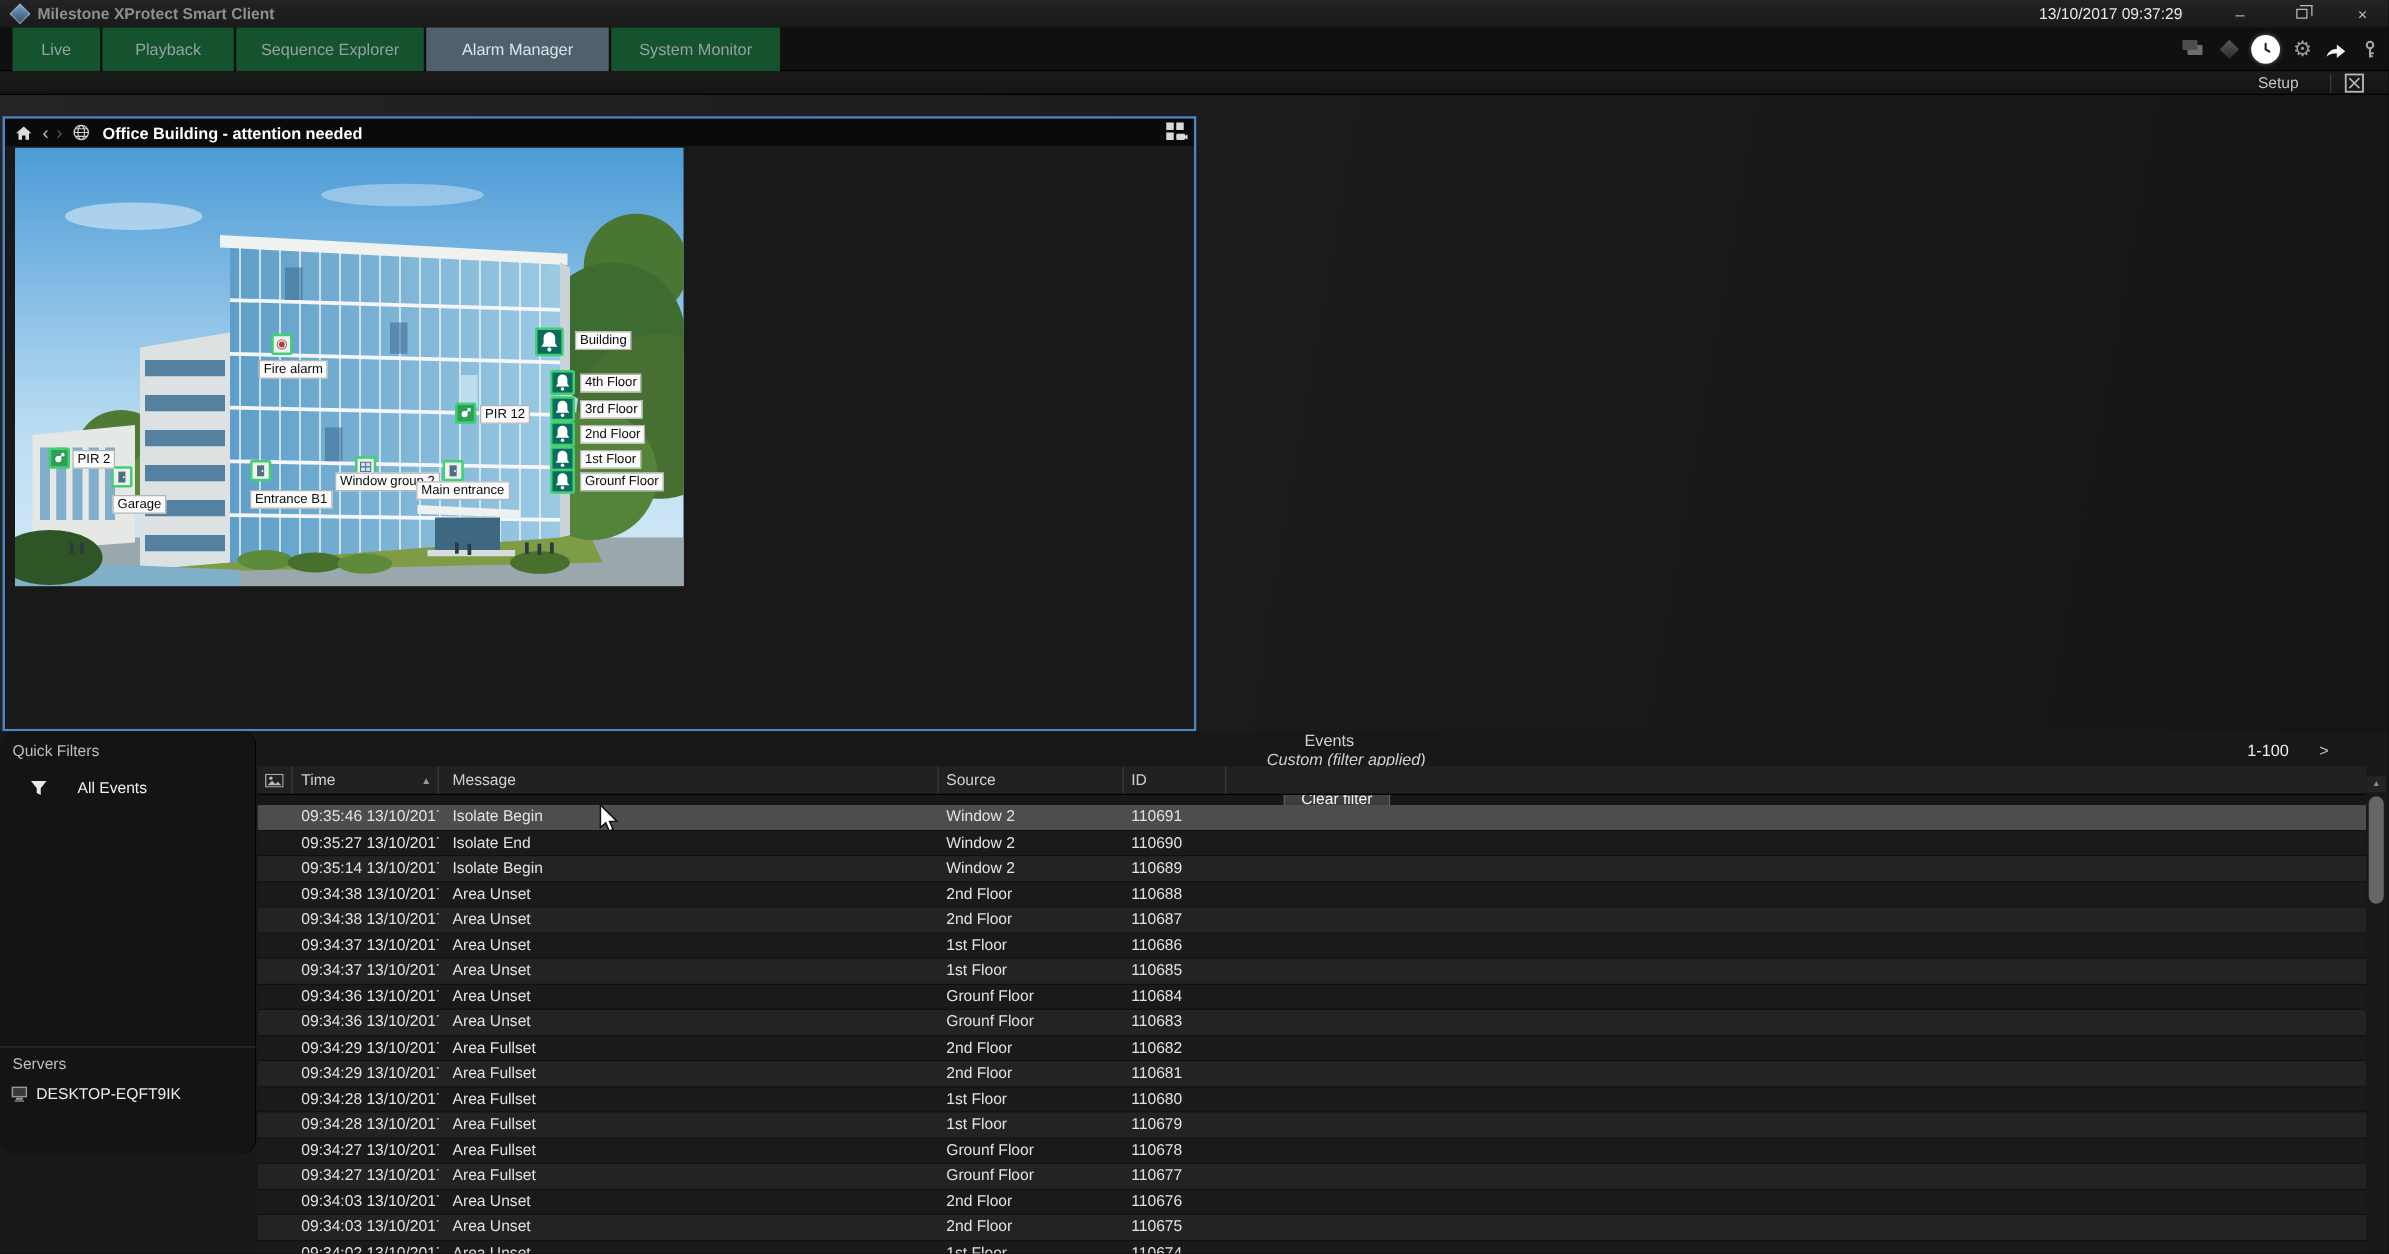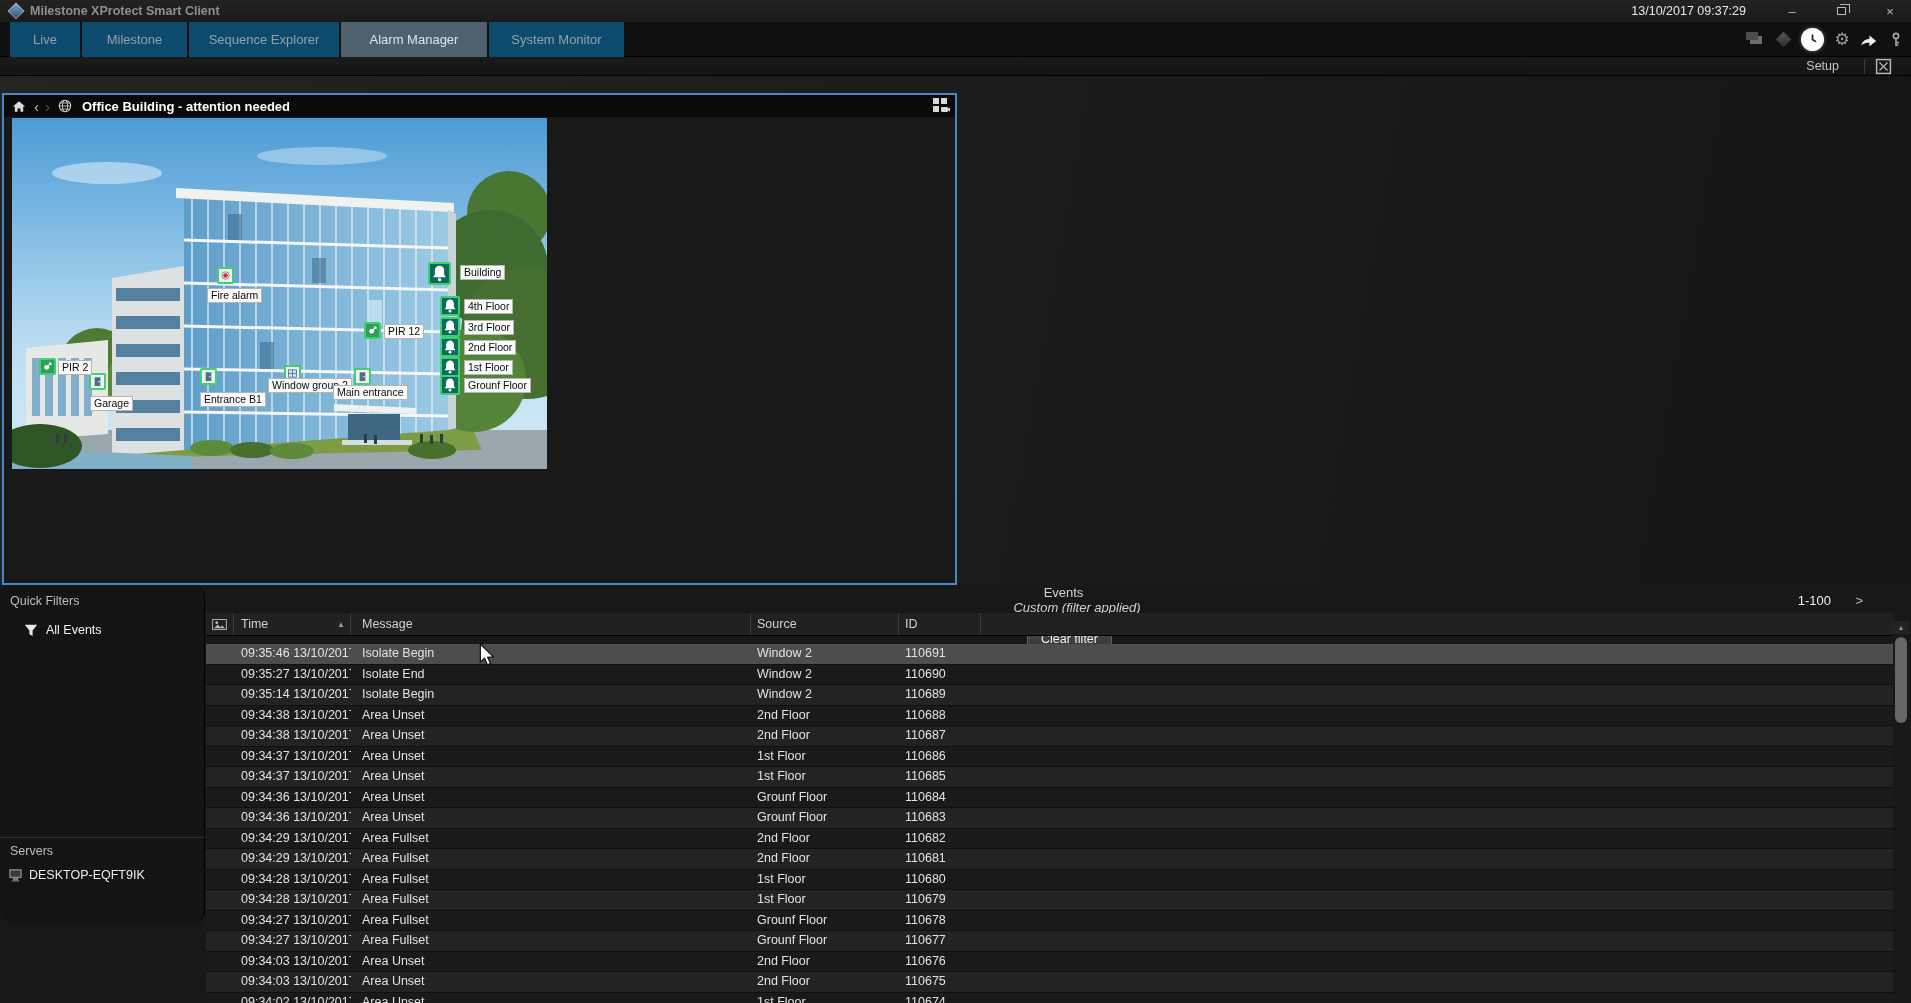--- a/index.html
+++ b/index.html
@@ -20,21 +20,21 @@
             color:#bbb; font-size:13px; cursor:default; }
   .restore-glyph { position:relative; width:9px; height:8px; border:1px solid #bbb; background:#1a1a1a; }
   .restore-glyph::before { content:""; position:absolute; left:2px; top:-4px; width:9px; height:8px;
             border:1px solid #bbb; border-bottom:none; border-left:none; }
 
   
   .tabbar { position:absolute; left:0; top:22px; width:1911px; height:35px; background:#101010;
             border-bottom:1px solid #000; }
   .tab-strip { position:absolute; left:10px; top:0; height:35px; display:flex; gap:2px; }
   .tab { height:100%; display:flex; align-items:center; justify-content:center;
-         background:#0c4a6e; color:#96a0a6; font-size:13px; cursor:default; }
+         background:#14532d; color:#96a0a6; font-size:13px; cursor:default; }
   .tab:nth-child(1){ width:70px; } .tab:nth-child(2){ width:105px; }
   .tab:nth-child(3){ width:150px; } .tab:nth-child(4){ width:146px; }
   .tab:nth-child(5){ width:135px; }
   .tab.active { background:#4f616d; color:#dbe3e8; }
   .overlay-title { position:absolute; left:13px; top:6px; z-index:40; font-size:31px;
                    letter-spacing:-0.5px; color:#fff; text-shadow:0 1px 3px rgba(0,0,0,.55);
                    pointer-events:none; white-space:nowrap; }
   .tabbar-icons { position:absolute; right:6px; top:0; height:35px; display:flex; align-items:center; gap:9px; }
   .mini-icon { width:18px; height:18px; display:flex; align-items:center; justify-content:center; }
   .panes-glyph { position:relative; width:12px; height:8px; background:#6e6e6e; border-radius:1px; }
@@ -78,21 +78,21 @@
   .map-label { position:absolute; background:#fafafa; color:#0c0c0c; font-size:10.5px;
                line-height:13px; padding:0 3px; white-space:nowrap; z-index:6;
                border:1px solid #b5b5b5; }
 
   
   .events { position:absolute; left:0; top:585px; width:1911px; height:418px; background:#181818; }
   .side-panel { position:absolute; left:0; top:0; width:205px; height:338px; background:#141414;
                 border-right:1px solid #000;border-radius:12px; }
   .side-title { position:absolute; left:10px; font-size:12.5px; color:#bdbdbd; }
   .quick-filters-title { top:9px; }
-  .all-events { position:absolute; left:24px; top:38px; display:flex; align-items:center; gap:8px; cursor:default; }
+  .all-events { position:absolute; left:24px; top:38px; display:flex; align-items:center; gap:24px; cursor:default; }
   .all-events span { font-size:12.5px; color:#f0f0f0; }
   .side-divider { position:absolute; left:0; top:252px; width:205px; height:1px; background:#2e2e2e; }
   .servers-title { top:259px; }
   .server-item { position:absolute; left:8px; top:283px; display:flex; align-items:center; gap:6px; cursor:default; }
   .server-item span { font-size:12.5px; color:#ececec; }
 
   .events-main { position:absolute; left:206px; top:0; width:1705px; height:418px; }
   .events-toolbar { position:absolute; left:0; top:0; width:100%; height:35px; display:flex;
                     align-items:center;flex-direction:column; }
   .events-label { margin-left:10px; font-size:13px; color:#d2d2d2; }
@@ -147,21 +147,21 @@
       <div class="winbtn">
           <span class="restore-glyph"></span>
         </div>
       <div class="winbtn">×</div>
     </div>
   </div>
 
   <div class="tabbar">
     <div class="tab-strip">
         <div class="tab">Live</div>
-        <div class="tab">Milestone</div>
+        <div class="tab">Playback</div>
         <div class="tab">Sequence Explorer</div>
         <div class="tab active">Alarm Manager</div>
         <div class="tab">System Monitor</div>
       </div>
     <div class="tabbar-icons">
       <div class="mini-icon">
           <span class="panes-glyph"></span>
         </div>
       <div class="mini-icon">
           <span class="diamond-glyph"></span>

